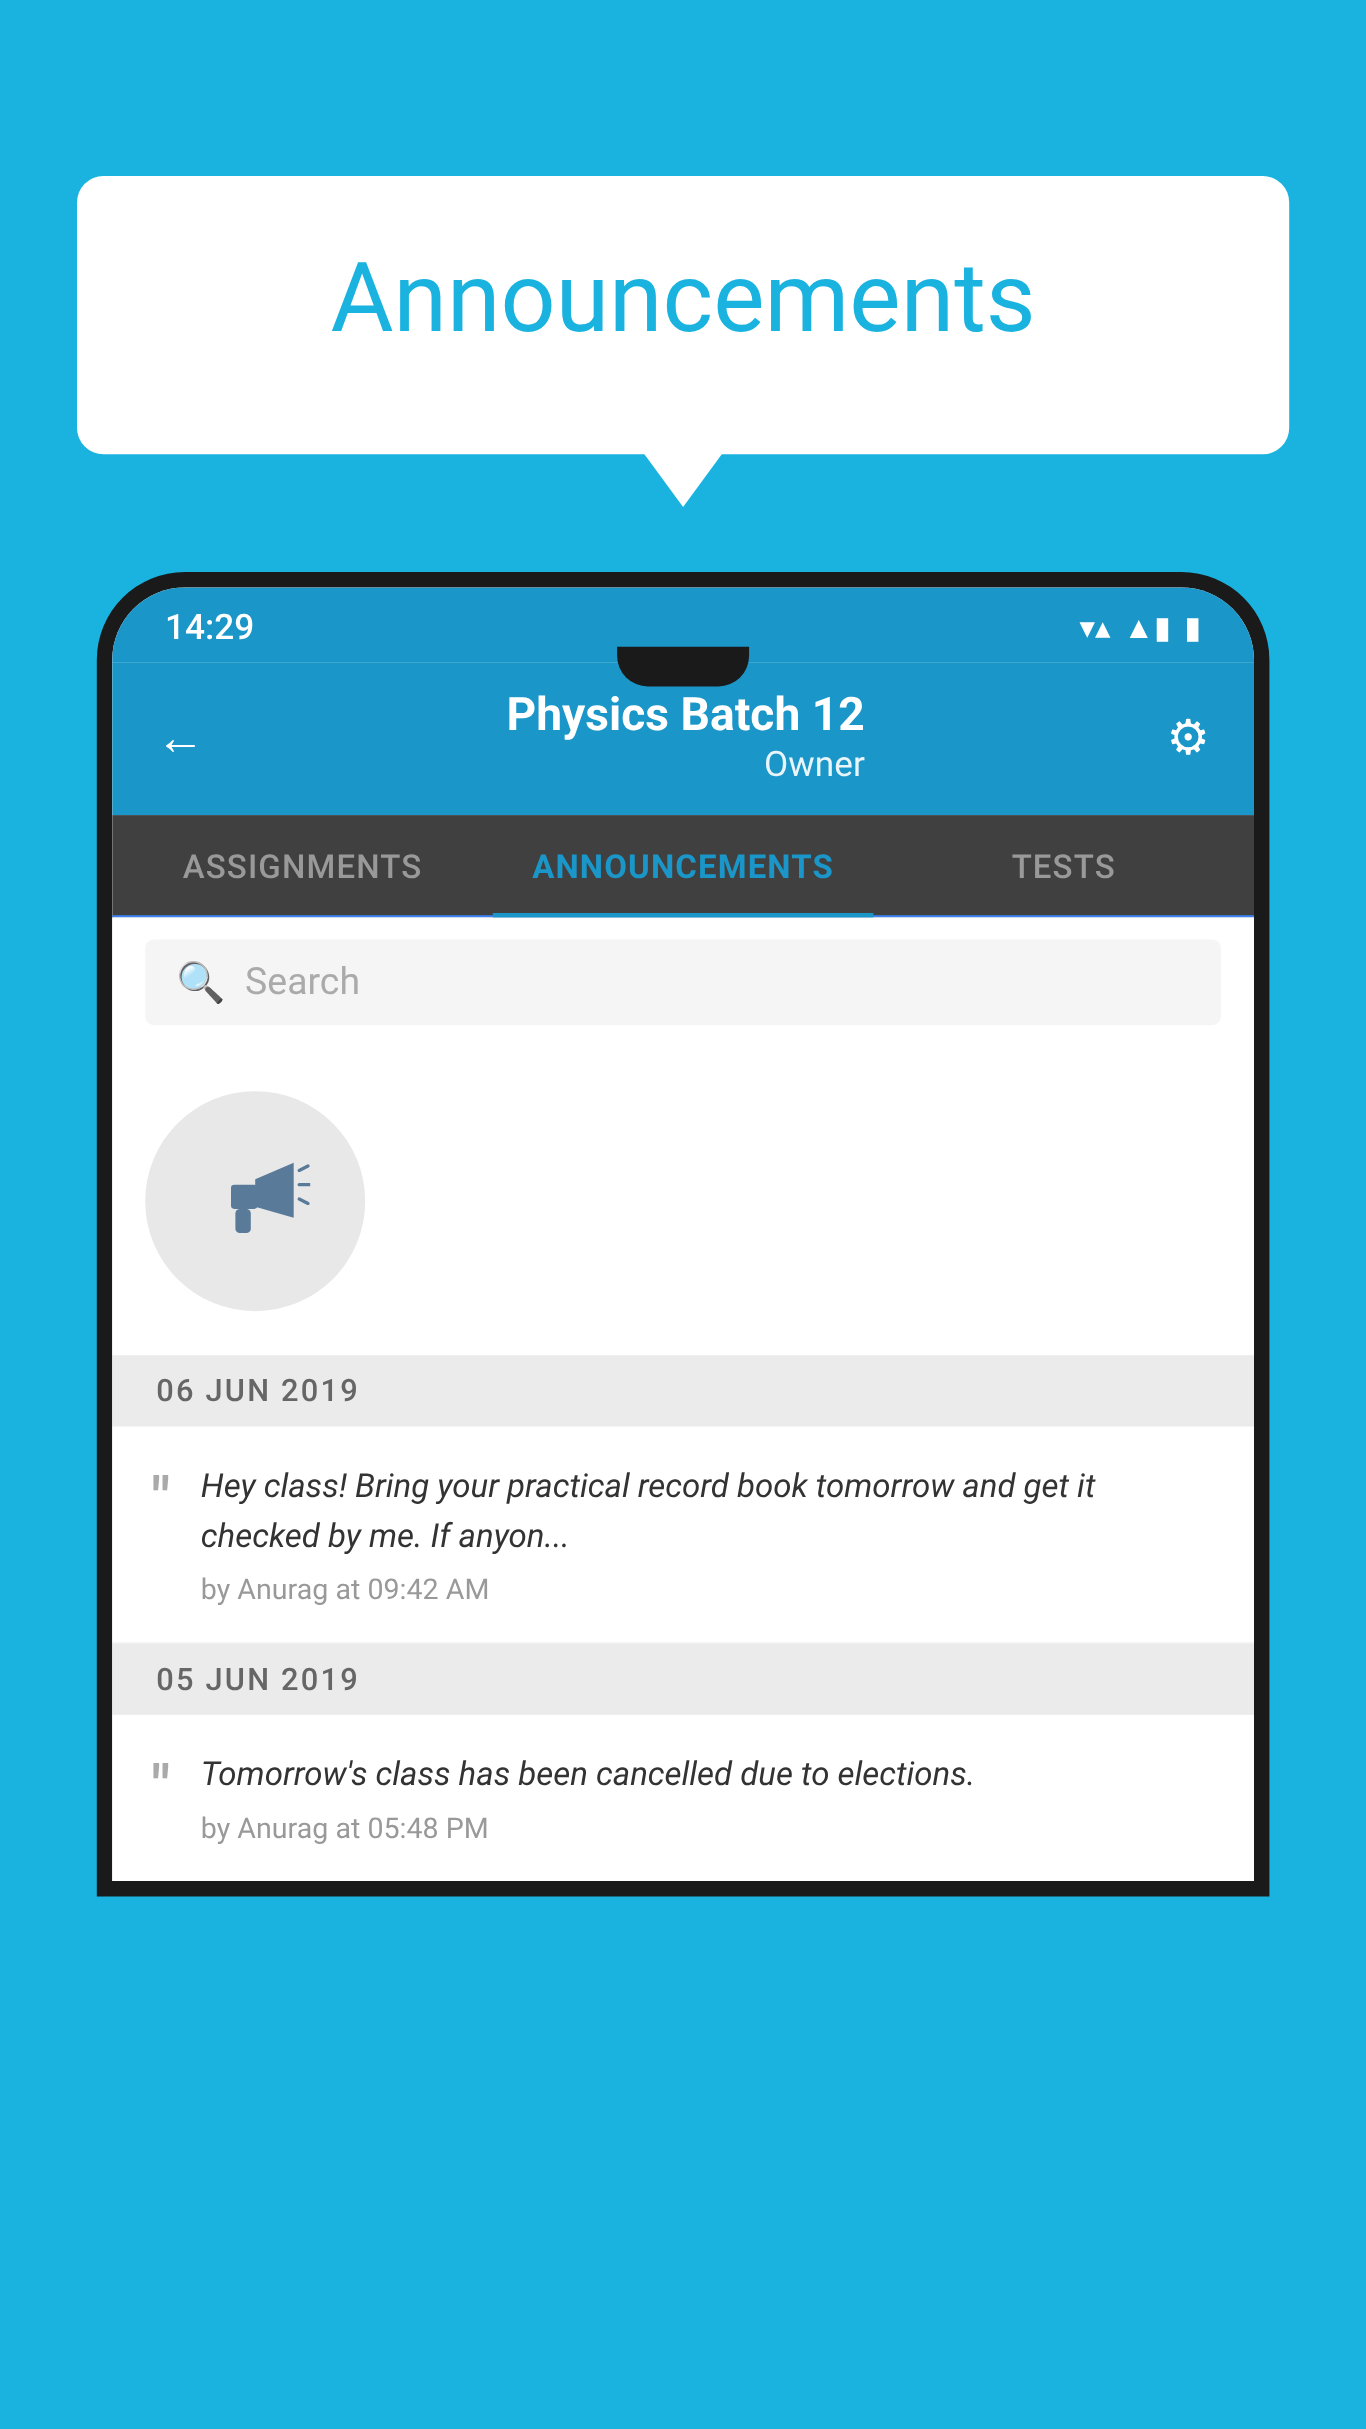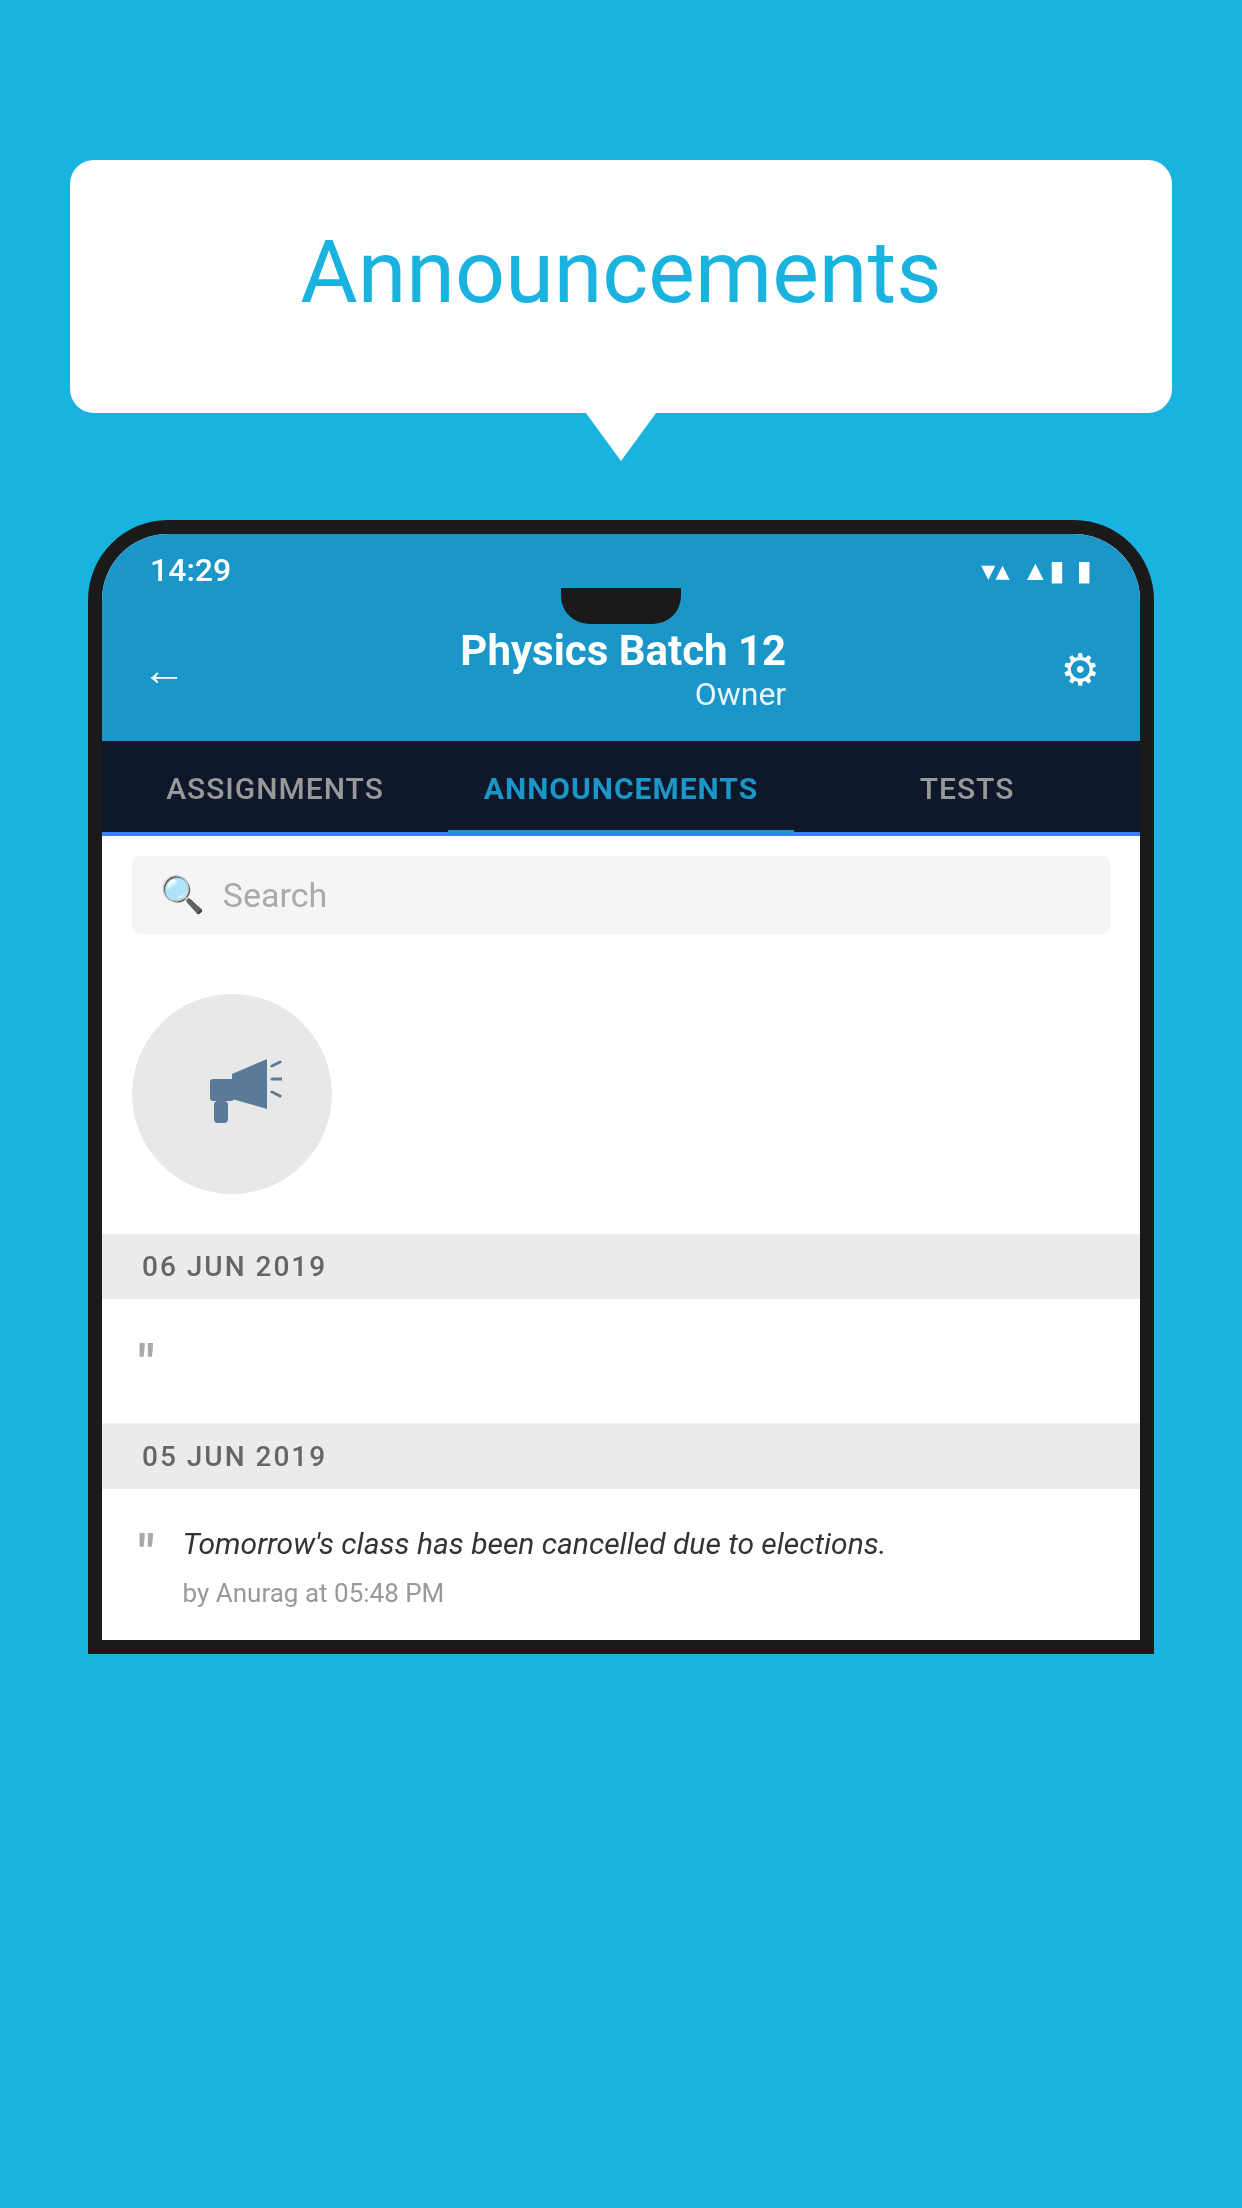--- a/index.html
+++ b/index.html
@@ -151,23 +151,23 @@
     }
 
     .gear-btn {
       color: white;
       font-size: 44px;
       cursor: pointer;
     }
 
     
     .tabs-bar {
-      background: #0f172a;
-      display: flex;
-      border-bottom: 4px solid #3b82f6;
+      background: #404040;
+      display: flex;
+      border-bottom: 2px solid #3b82f6;
     }
 
     .tab-item {
       flex: 1;
       text-align: center;
       padding: 30px 10px 26px;
       font-size: 30px;
       font-weight: 500;
       color: #999;
       letter-spacing: 1px;
@@ -394,20 +394,24 @@
           </svg>
         </div>
       </div>
 
       <div class="date-separator">
         <span class="date-text">06  JUN  2019</span>
       </div>
 
       <div class="announcement-item">
         <div class="quote-icon">"</div>
+        <div class="announcement-content">
+          <div class="announcement-message">Hey class! Bring your practical record book tomorrow and get it checked by me. If anyon...</div>
+          <div class="announcement-meta">by Anurag at 09:42 AM</div>
+        </div>
       </div>
 
       <div class="date-separator date-separator2">
         <span class="date-text">05  JUN  2019</span>
       </div>
 
       <div class="announcement-item2">
         <div class="quote-icon">"</div>
         <div class="announcement-content">
           <div class="announcement-message">Tomorrow's class has been cancelled due to elections.</div>

